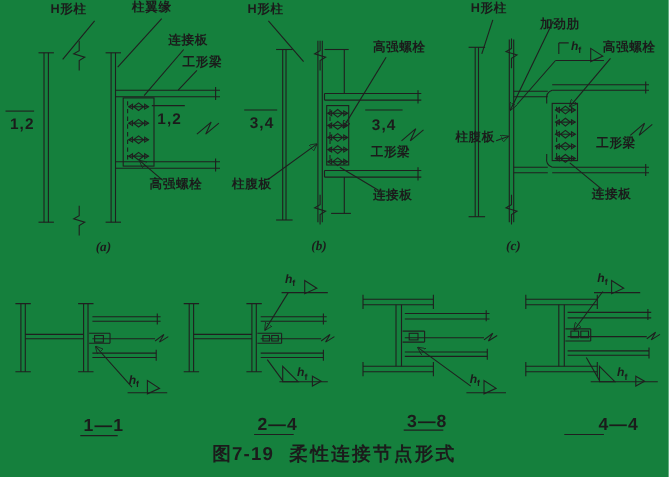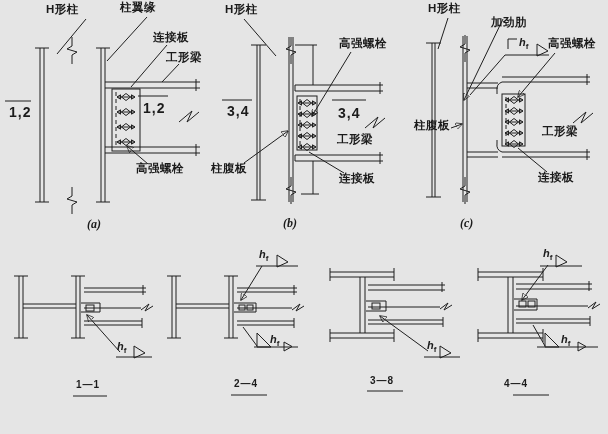--- a/index.html
+++ b/index.html
@@ -1,23 +1,23 @@
 <!DOCTYPE html>
 <html><head>
 <meta charset="utf-8">
 <style>
   html,body{margin:0;padding:0;background:#fff;}
-  #fig{position:relative;width:608px;height:434px;background:#e5e5e5;overflow:hidden;
+  #fig{position:relative;width:608px;height:434px;background:#15803d;overflow:hidden;
        font-family:"Liberation Sans",sans-serif;color:#1b1b1b;}
   #art{position:absolute;left:0;top:0;}
   .ln line,.ln path,.ln rect,.ln polyline{stroke:#1f1f1f;stroke-width:1;fill:none;stroke-linecap:butt;}
   .lbl{position:absolute;font-size:11.5px;font-weight:600;letter-spacing:.5px;white-space:nowrap;line-height:1;}
   .num{position:absolute;font-size:14px;font-weight:700;letter-spacing:1px;white-space:nowrap;line-height:1;}
   .tag{position:absolute;font-size:12px;font-style:italic;font-family:"Liberation Serif",serif;font-weight:600;line-height:1;}
-  .sec{position:absolute;font-size:10px;font-weight:700;letter-spacing:1px;line-height:1;}
+  .sec{position:absolute;font-size:16px;font-weight:700;letter-spacing:1px;line-height:1;}
   .hf{position:absolute;font-family:Liberation Sans, sans-serif;font-size:11px;font-weight:700;font-style:italic;line-height:1;}
   .hf sub{font-size:8px;font-style:normal;}
   .caption{position:absolute;left:0;top:401px;width:608px;text-align:center;
            font-size:17px;font-weight:700;letter-spacing:2px;}
   .caption .fignum{margin-right:14px;letter-spacing:1px;}
 </style>
 </head>
 <body>
 
 <div id="fig">
@@ -334,17 +334,20 @@
   <span class="sec" style="left:76px;top:380px">1—1</span>
   <span class="hf" style="left:117px;top:341px"><i>h</i><sub>f</sub></span>
 
   <span class="sec" style="left:234px;top:379px">2—4</span>
   <span class="hf" style="left:259px;top:249px"><i>h</i><sub>f</sub></span>
   <span class="hf" style="left:270px;top:334px"><i>h</i><sub>f</sub></span>
 
   <span class="sec" style="left:370px;top:376px">3—8</span>
   <span class="hf" style="left:427px;top:340px"><i>h</i><sub>f</sub></span>
 
-  <span class="sec" style="left:504px;top:379px">4—4</span>
+  <span class="sec" style="left:544px;top:379px">4—4</span>
   <span class="hf" style="left:543px;top:248px"><i>h</i><sub>f</sub></span>
   <span class="hf" style="left:561px;top:334px"><i>h</i><sub>f</sub></span>
 
+  <div class="caption">
+    <span class="fignum">图7-19</span><span>柔性连接节点形式</span>
+  </div>
 </div>
 
 </body></html>

